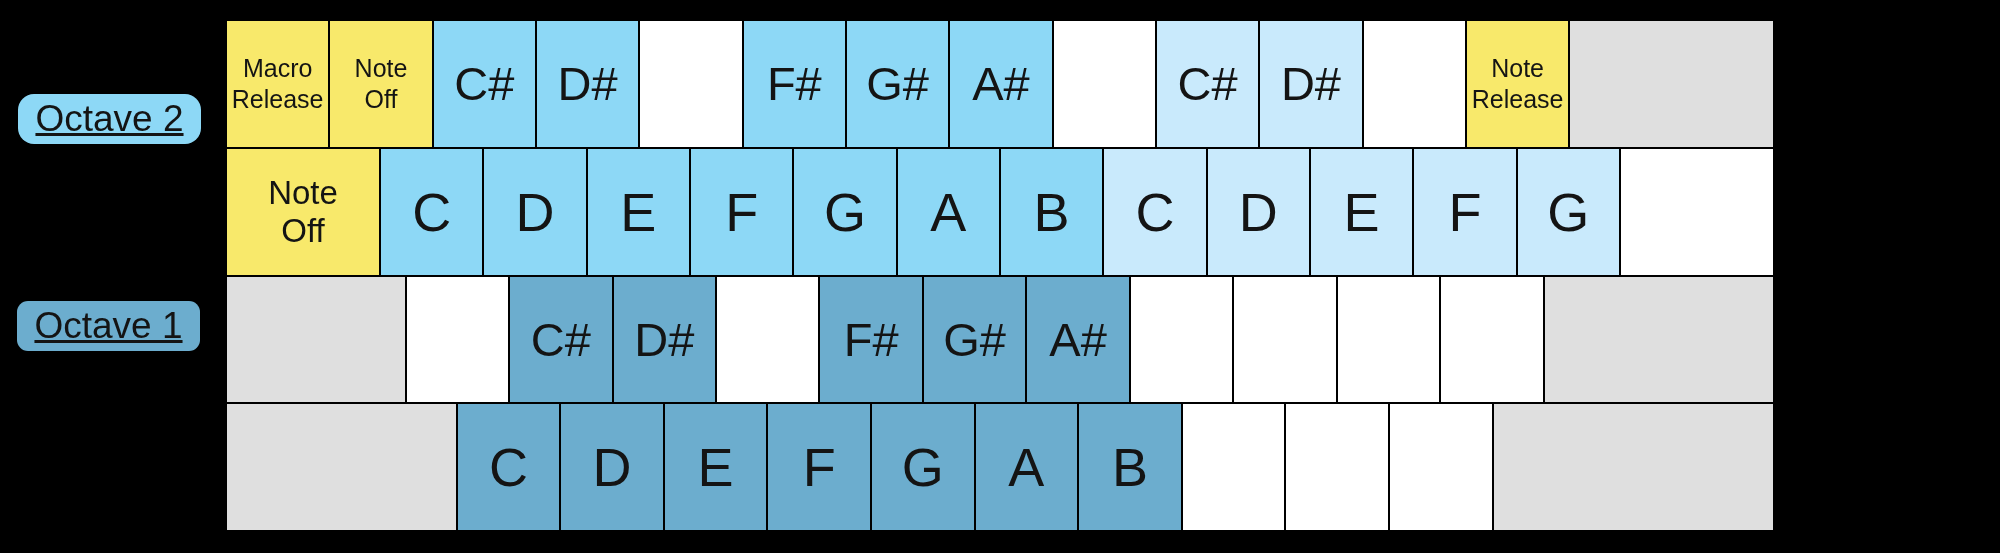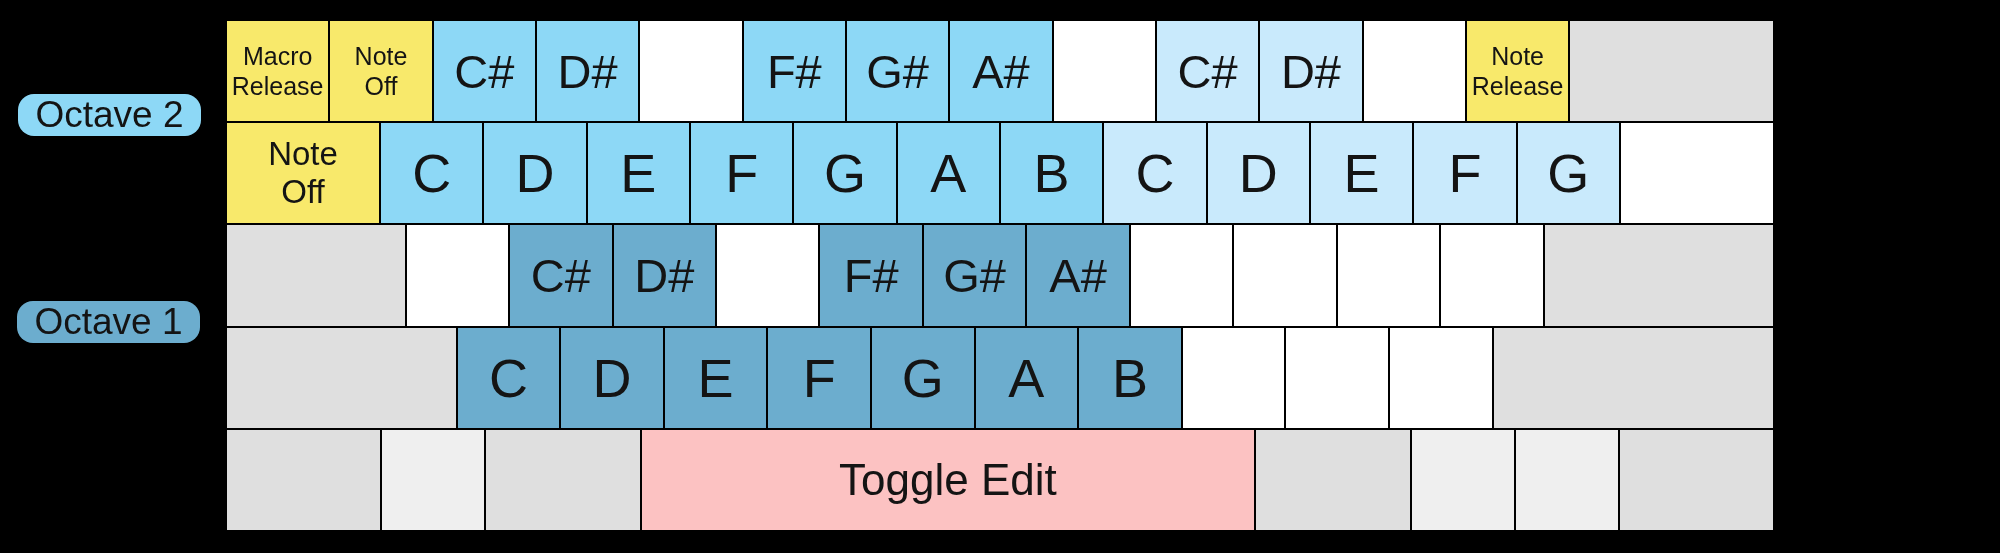--- a/index.html
+++ b/index.html
@@ -38,38 +38,39 @@
   }
   .s-note     { font-size: 54px; }
   .s-note-sm  { font-size: 47px; }
   .s-label-sm { font-size: 25px; line-height: 1.22; }
   .s-label-md { font-size: 33px; line-height: 1.15; }
   .s-label-lg { font-size: 44px; }
   .s-none     { font-size: 0; }
   .pill {
     position: absolute;
     width: 183px;
-    height: 42px;
+    height: 50px;
     border-radius: 16px;
     display: flex;
     align-items: center;
     justify-content: center;
     font-size: 37px;
     color: #141414;
+    text-decoration: underline;
   }
   .pill-oct2 { left: 18px;   top: 94px;  }
   .pill-oct1 { left: 17px;   top: 301px; }
   .pill-oct3 { left: 1800px; top: 93px;  }
 </style>
 </head>
 <body>
 
 <div class="stage">
   <div class="pill pill-oct2" style="background: rgb(141, 216, 246);">Octave 2</div>
-  <div class="pill pill-oct1" style="background: rgb(108, 173, 206);">Octave 1</div>
+  <div class="pill pill-oct1" style="background: rgb(108, 173, 206); border-radius: 11px;">Octave 1</div>
   <div class="keyboard">
       <div class="row">
         <div class="key s-label-sm" style="flex-grow: 1; background: rgb(248, 233, 107);">Macro
 Release</div>
         <div class="key s-label-sm" style="flex-grow: 1; background: rgb(248, 233, 107);">Note
 Off</div>
         <div class="key s-note-sm" style="flex-grow: 1; background: rgb(141, 216, 246);">C#</div>
         <div class="key s-note-sm" style="flex-grow: 1; background: rgb(141, 216, 246);">D#</div>
         <div class="key s-none" style="flex-grow: 1; background: rgb(255, 255, 255);"></div>
         <div class="key s-note-sm" style="flex-grow: 1; background: rgb(141, 216, 246);">F#</div>
@@ -122,24 +123,14 @@
         <div class="key s-note" style="flex-grow: 1; background: rgb(108, 173, 206);">E</div>
         <div class="key s-note" style="flex-grow: 1; background: rgb(108, 173, 206);">F</div>
         <div class="key s-note" style="flex-grow: 1; background: rgb(108, 173, 206);">G</div>
         <div class="key s-note" style="flex-grow: 1; background: rgb(108, 173, 206);">A</div>
         <div class="key s-note" style="flex-grow: 1; background: rgb(108, 173, 206);">B</div>
         <div class="key s-none" style="flex-grow: 1; background: rgb(255, 255, 255);"></div>
         <div class="key s-none" style="flex-grow: 1; background: rgb(255, 255, 255);"></div>
         <div class="key s-none" style="flex-grow: 1; background: rgb(255, 255, 255);"></div>
         <div class="key s-none" style="flex-grow: 2.75; background: rgb(223, 223, 223);"></div>
       </div>
-      <div class="row">
-        <div class="key s-none" style="flex-grow: 1.5; background: rgb(223, 223, 223);"></div>
-        <div class="key s-none" style="flex-grow: 1; background: rgb(239, 239, 239);"></div>
-        <div class="key s-none" style="flex-grow: 1.5; background: rgb(223, 223, 223);"></div>
-        <div class="key s-label-lg" style="flex-grow: 6; background: rgb(252, 194, 194);">Toggle Edit</div>
-        <div class="key s-none" style="flex-grow: 1.5; background: rgb(223, 223, 223);"></div>
-        <div class="key s-none" style="flex-grow: 1; background: rgb(239, 239, 239);"></div>
-        <div class="key s-none" style="flex-grow: 1; background: rgb(239, 239, 239);"></div>
-        <div class="key s-none" style="flex-grow: 1.5; background: rgb(223, 223, 223);"></div>
-      </div>
     </div>
 </div>
 
 </body></html>

